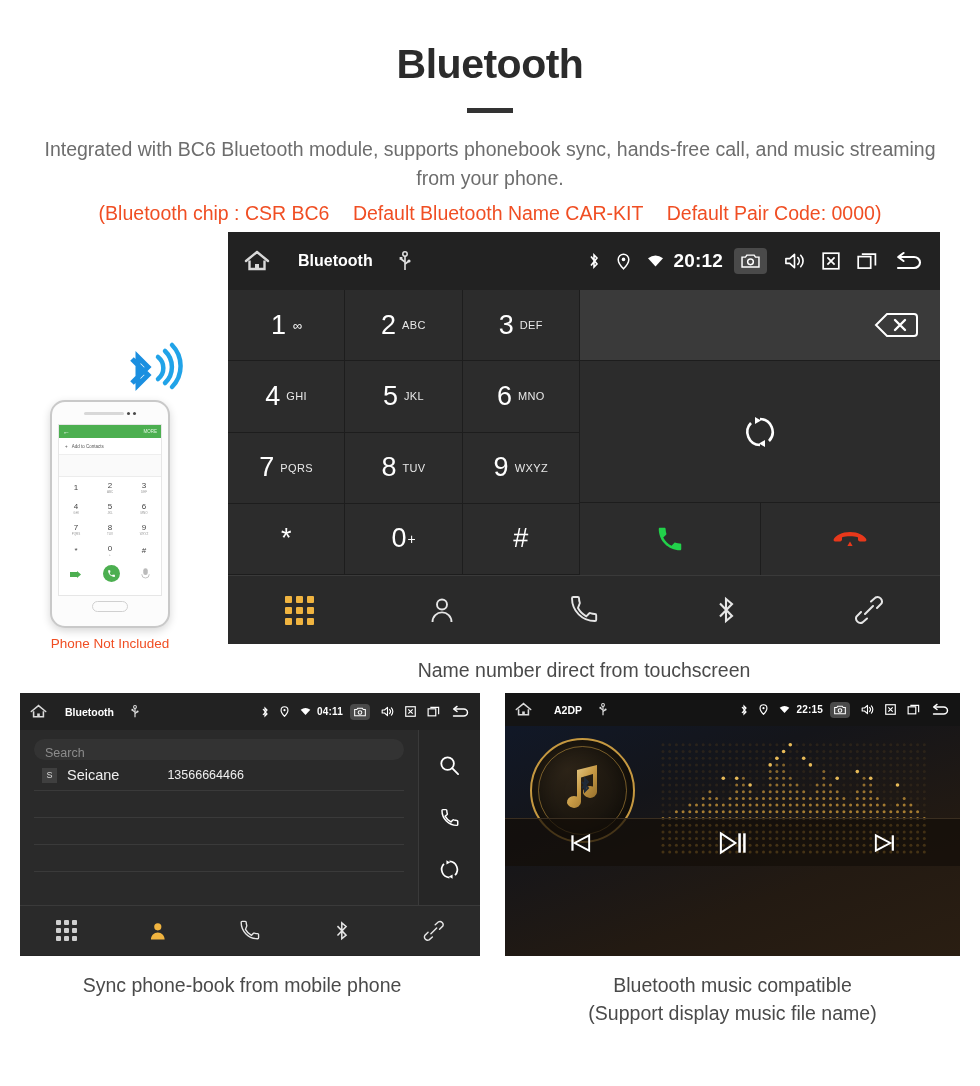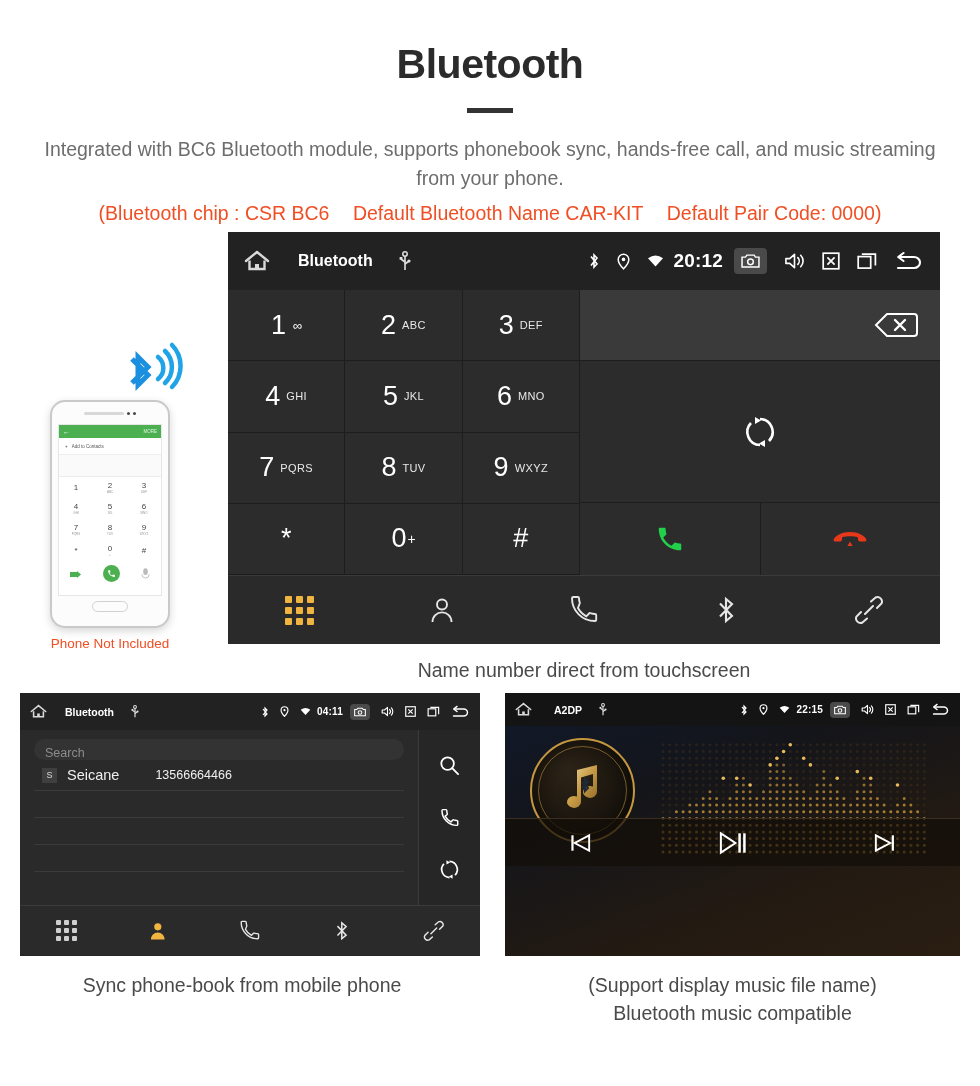--- a/index.html
+++ b/index.html
@@ -180,21 +180,21 @@
   .ct-row {
     height: 31px; display: flex; align-items: center;
     border-bottom: 1px solid #3a3a3a; padding-left: 8px;
   }
   .ct-badge {
     width: 15px; height: 15px; background: #3f3f3f; color: #d9d9d9;
     font-size: 9px; display: flex; align-items: center; justify-content: center;
     margin-right: 10px;
   }
   .ct-name { color: #efefef; font-size: 14.5px; }
-  .ct-num { color: #efefef; font-size: 12.5px; margin-left: 36px; }
+  .ct-num { color: #efefef; font-size: 12.5px; margin-left: 48px; }
   .ct-empty { height: 27px; border-bottom: 1px solid #3a3a3a; }
   .ct-rail {
     width: 62px; background: #262626; border-left: 1px solid #3a3a3a;
     display: flex; flex-direction: column; align-items: center;
     justify-content: space-around; padding: 10px 0;
   }
   #contacts .navbar { height: 50px; background: #2a2a2a; }
 
   
   #music {
@@ -1541,17 +1541,17 @@
         <span class="icon">
           <svg width="25" height="22" viewBox="0 0 26 22">
               <path d="M4 3 L19 11 L4 19 Z" fill="none" stroke="#fff" stroke-width="2"></path>
               <rect x="20.5" y="3" width="2.3" height="16" fill="#fff"></rect>
             </svg>
         </span>
       </div>
     </div>
   </div>
   <div class="caption" style="left:505px; top:972px; width:455px;">
+    <div>Bluetooth music compatible</div>
     <div>(Support display music file name)</div>
-    <div>Bluetooth music compatible</div>
   </div>
 
 </div>
 
 </body></html>

